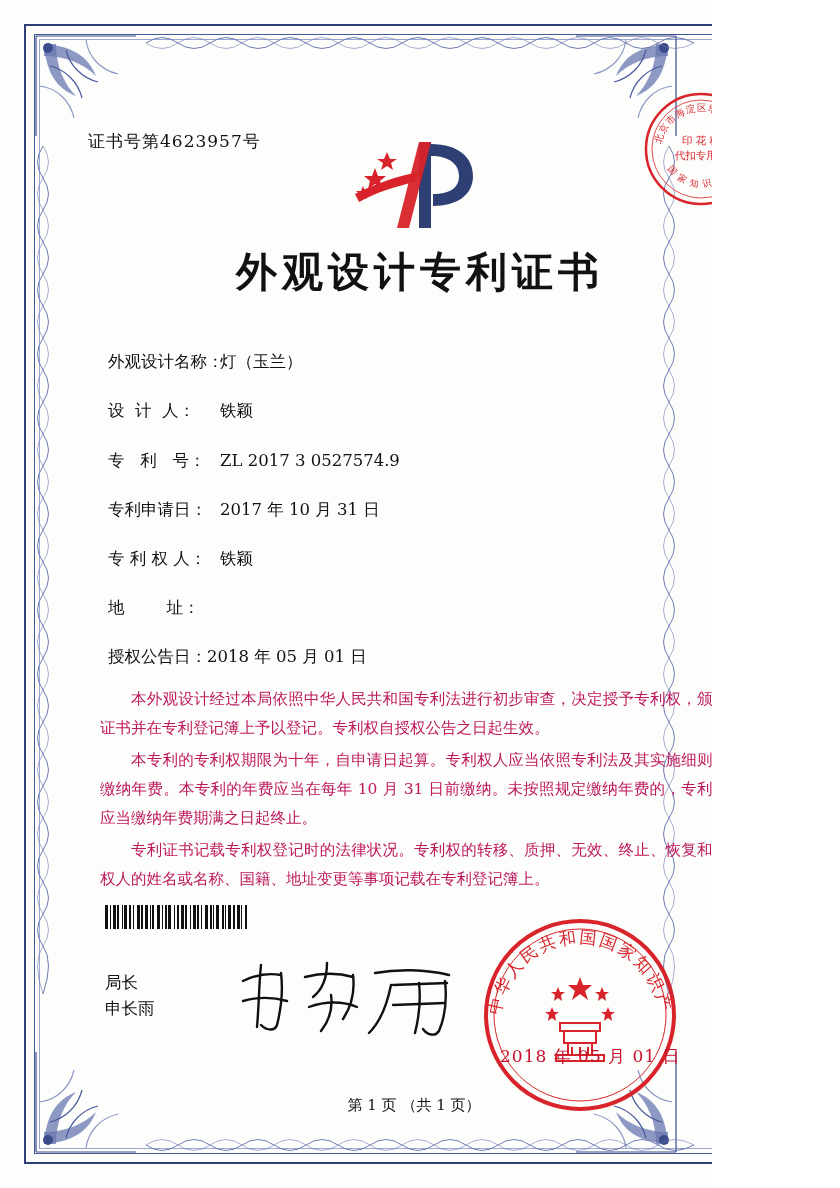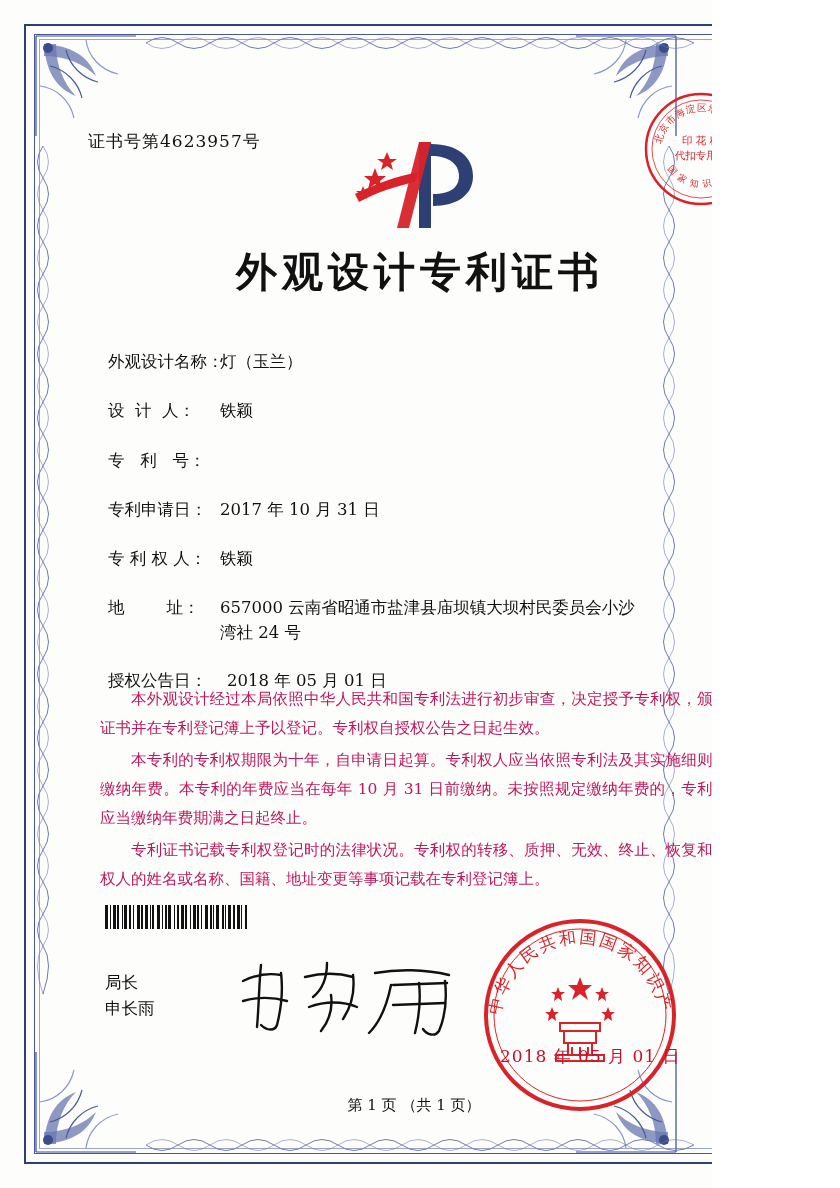--- a/index.html
+++ b/index.html
@@ -128,21 +128,21 @@
   .field-value .addr-line2 {
     display: block;
   }
   .grant-row {
     display: flex;
     align-items: flex-start;
     font-size: 16.5px;
     color: #111;
     margin-top: 2px;
   }
-  .grant-left { width: 290px; flex: 0 0 290px; display:flex;gap:20px; }
+  .grant-left { width: 290px; flex: 0 0 290px; display:flex; }
   .grant-right { display:flex; }
   .grant-label { white-space: pre; font-family: "DejaVu Serif", "Liberation Serif", serif; }
   .grant-value { font-family: "DejaVu Serif", "Liberation Serif", serif; }
 
   .paragraphs {
     position: absolute;
     left: 40px; top: 625px;
     width: 644px;
     font-size: 15.5px;
     line-height: 1.85;
@@ -352,38 +352,35 @@
         <div class="field-value">灯（玉兰）</div>
       </div>
 
       <div class="field-row">
         <div class="field-label">设  计  人：</div>
         <div class="field-value">铁颖</div>
       </div>
 
       <div class="field-row">
         <div class="field-label">专   利   号：</div>
+        <div class="field-value">ZL 2017 3 0527574.9</div>
       </div>
 
       <div class="field-row">
         <div class="field-label">专利申请日：</div>
         <div class="field-value">2017 年 10 月 31 日</div>
       </div>
 
       <div class="field-row">
         <div class="field-label">专 利 权 人：</div>
         <div class="field-value">铁颖</div>
       </div>
 
       <div class="field-row">
         <div class="field-label">地        址：</div>
-        <div class="field-value">
-          <span>657000  云南省昭通市盐津县庙坝镇大坝村民委员会小沙</span>
-          <span class="addr-line2">湾社 24 号</span>
-        </div>
       </div>
 
       <div class="grant-row">
         <div class="grant-left">
           <span class="grant-label">授权公告日：</span>
           <span class="grant-value">2018 年 05 月 01 日</span>
         </div>
       </div>
 
     </div>

